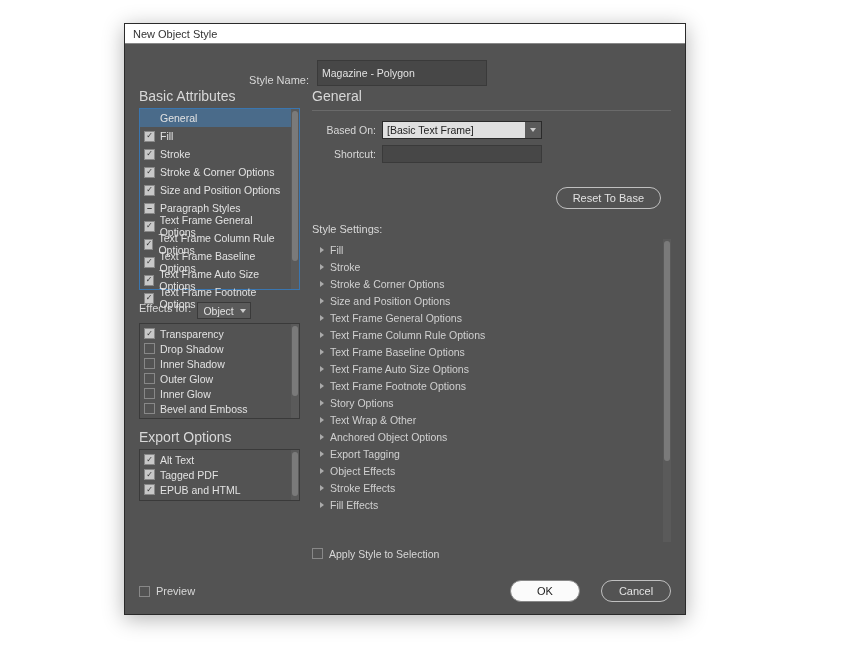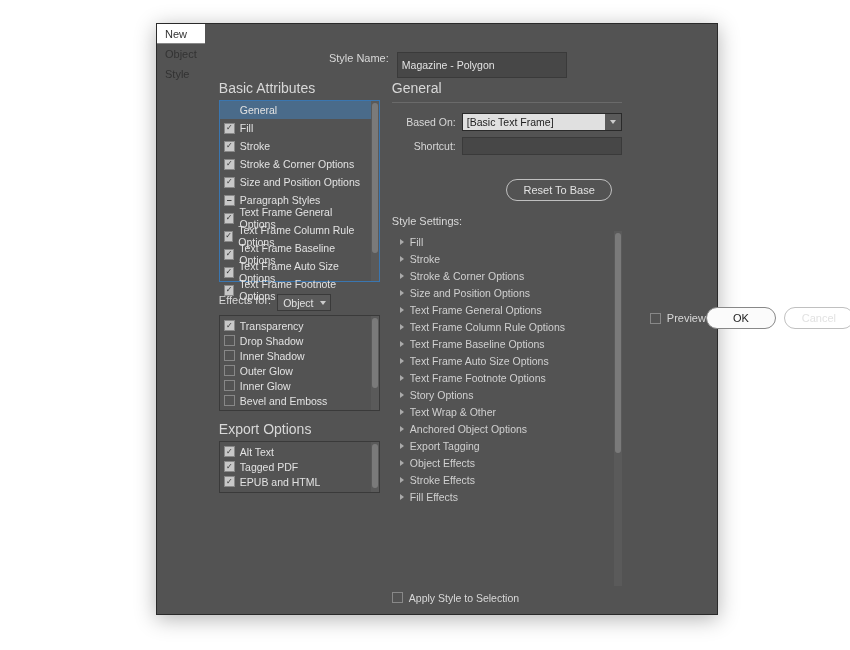--- a/index.html
+++ b/index.html
@@ -1,28 +1,28 @@
 <!DOCTYPE html>
 <html><head>
 <meta charset="utf-8">
 <style>
   * { box-sizing: border-box; margin: 0; padding: 0; font-family: "Segoe UI", Tahoma, sans-serif; }
   body { background: #fff; width: 850px; height: 650px; overflow: hidden; position: relative; }
   .dialog {
-    position: absolute; left: 156px; top: 23px; width: 562px; height: 592px;
+    position: absolute; left: 124px; top: 23px; width: 562px; height: 592px;
     background: #535353; border: 1px solid #2a2a2a;
     box-shadow: 0 4px 20px rgba(0,0,0,0.3);
-    display: flex; flex-direction: row;
+    display: flex; flex-direction: column;
   }
   .titlebar {
     background: #fff; color: #333; height: 20px; line-height: 20px;
     padding: 0 8px; font-size: 11px; border-bottom: 1px solid #888;
   }
   .body { flex: 1; display: flex; flex-direction: column; padding: 10px 14px 10px 14px; color: #d8d8d8; font-size: 10.5px; }
-  .header-row { display: flex; align-items: flex-start; margin: 18px 0 2px 0; }
+  .header-row { display: flex; align-items: flex-end; margin: 6px 0 2px 0; }
   .header-row .lbl { width: 178px; text-align: right; padding-right: 8px; font-size: 11px; }
   .header-row input {
     width: 170px; height: 17px; background: #474747; border: 1px solid #3a3a3a;
     color: #e2e2e2; font-size: 10.5px; padding: 12px 4px;
   }
   .loc-row { display: flex; align-items: center; margin-bottom: 8px; }
   .loc-row .lbl { width: 178px; text-align: right; padding-right: 8px; font-size: 10.5px; color: #c0c0c0; }
   .columns { display: flex; flex: 1; gap: 12px; min-height: 0; }
   .left-col { width: 161px; display: flex; flex-direction: column; }
   .right-col { flex: 1; display: flex; flex-direction: column; min-width: 0; }
@@ -111,21 +111,21 @@
     border-left: 4px solid #aaa; margin-right: 6px;
   }
   .apply-row { display: flex; align-items: flex-start; margin-top: 6px; }
   .apply-row .chk { margin-right: 6px; }
   .footer {
     display: flex; align-items: center; justify-content: space-between;
     padding: 10px 14px 12px 14px; color: #d8d8d8;
   }
   .footer-left { display: flex; align-items: center; font-size: 11px; }
   .footer-left .chk { margin-right: 6px; }
-  .footer-right { display: flex; gap: 8px; }
+  .footer-right { display: flex; gap: 21px; }
   .ok-btn {
     background: #fbfbfb; border: 1px solid #888; color: #222;
     border-radius: 12px; height: 22px; width: 70px; font-size: 11px;
     display: inline-flex; align-items: center; justify-content: center; cursor: default;
   }
   .cancel-btn {
     background: transparent; border: 1px solid #c0c0c0; color: #e2e2e2;
     border-radius: 12px; height: 22px; width: 70px; font-size: 11px;
     display: inline-flex; align-items: center; justify-content: center; cursor: default;
   }

